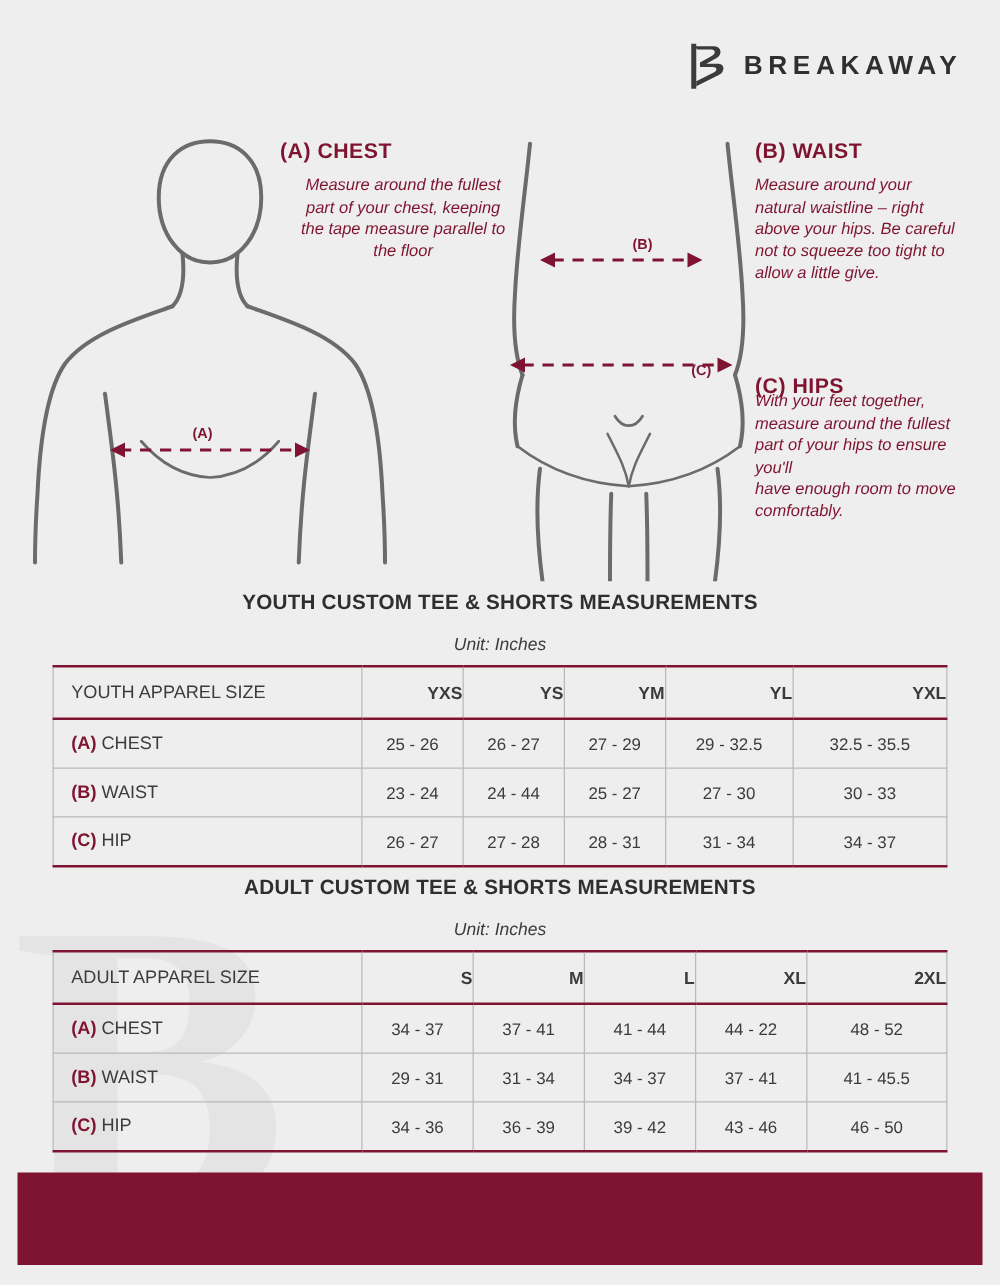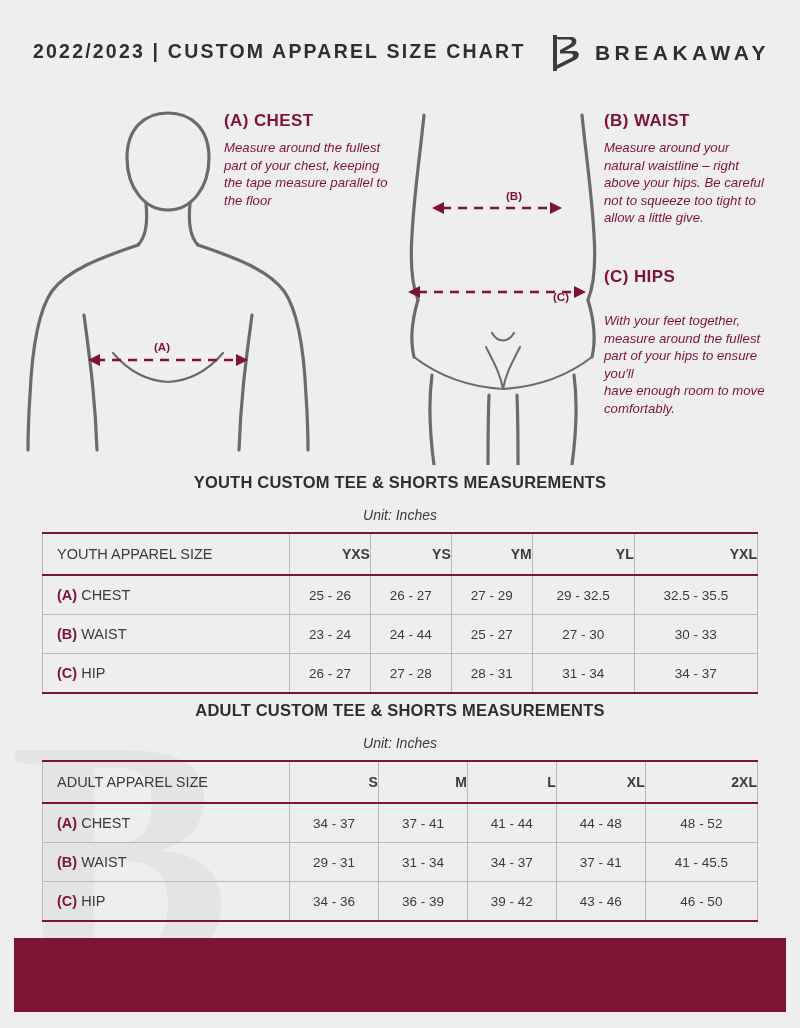--- a/index.html
+++ b/index.html
@@ -188,21 +188,20 @@
   }
 </style>
 </head>
 <body>
 
 <div class="page">
 
   <div class="watermark">B</div>
 
   <div class="header">
-    <div class="header-title">2022/2023  |  CUSTOM APPAREL SIZE CHART</div>
     <div class="brand">
       <div class="brand-mark">
         <svg width="30" height="38" viewBox="0 0 30 38">
           <path d="M4 3 L20 3 C26 3 27 9 23 12 L14 17 L24 17 C29 17 29 24 24 26 L6 35 L6 31 L20 24 C23 22.5 23 19.5 19 19.5 L9 19.5 L9 16 L18 11 C22 8.8 21.5 5.5 18 5.5 L7 5.5 Z" fill="#3b3b3b"></path>
           <path d="M2 1 L6 1 L6 37 L2 37 Z" fill="#3b3b3b"></path>
         </svg>
       </div>
       <div class="brand-name">BREAKAWAY</div>
     </div>
   </div>
@@ -269,26 +268,26 @@
         <polygon points="408,197 420,191 420,203"></polygon>
         <polygon points="586,197 574,191 574,203"></polygon>
       </g>
     </svg>
 
     <div class="measure-label" style="left:154px; top:246px;">(A)</div>
     <div class="measure-label" style="left:506px; top:95px;">(B)</div>
     <div class="measure-label" style="left:553px; top:196px;">(C)</div>
 
     <div class="note-head" style="left:224px; top:16px;">(A) CHEST</div>
-    <div class="note" style="left:224px; top:44px; width:165px;">Measure around the fullest part of your chest, keeping the tape measure parallel to the floor</div>
+    <div class="note" style="left:240px; top:44px; width:165px;text-align:center;">Measure around the fullest part of your chest, keeping the tape measure parallel to the floor</div>
 
     <div class="note-head" style="left:604px; top:16px;">(B) WAIST</div>
     <div class="note" style="left:604px; top:44px; width:165px;">Measure around your natural waistline – right above your hips. Be careful not to squeeze too tight to allow a little give.</div>
 
-    <div class="note-head" style="left:604px; top:172px;">(C) HIPS</div>
+    <div class="note-head" style="left:604px; top:204px;">(C) HIPS</div>
     <div class="note" style="left:604px; top:217px; width:168px; white-space:pre-line;">With your feet together, measure around the fullest part of your hips to ensure you'll
 have enough room to move comfortably.</div>
   </div>
 
   <div class="section" style="top:473px;">
     <div class="sec-title">YOUTH CUSTOM TEE &amp; SHORTS MEASUREMENTS</div>
     <div class="sec-unit">Unit: Inches</div>
     <table>
       <thead>
         <tr>
@@ -342,21 +341,21 @@
           <td>XL</td>
           <td>2XL</td>
         </tr>
       </thead>
       <tbody>
         <tr>
           <td class="rowhead"><span class="tag">(A)</span> <span>CHEST</span></td>
           <td>34 - 37</td>
           <td>37 - 41</td>
           <td>41 - 44</td>
-          <td>44 - 48</td>
+          <td>44 - 22</td>
           <td>48 - 52</td>
         </tr>
         <tr>
           <td class="rowhead"><span class="tag">(B)</span> <span>WAIST</span></td>
           <td>29 - 31</td>
           <td>31 - 34</td>
           <td>34 - 37</td>
           <td>37 - 41</td>
           <td>41 - 45.5</td>
         </tr>

